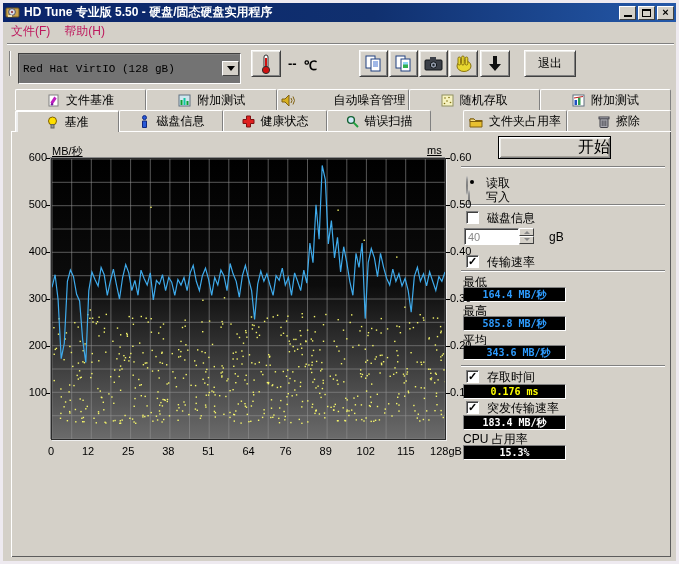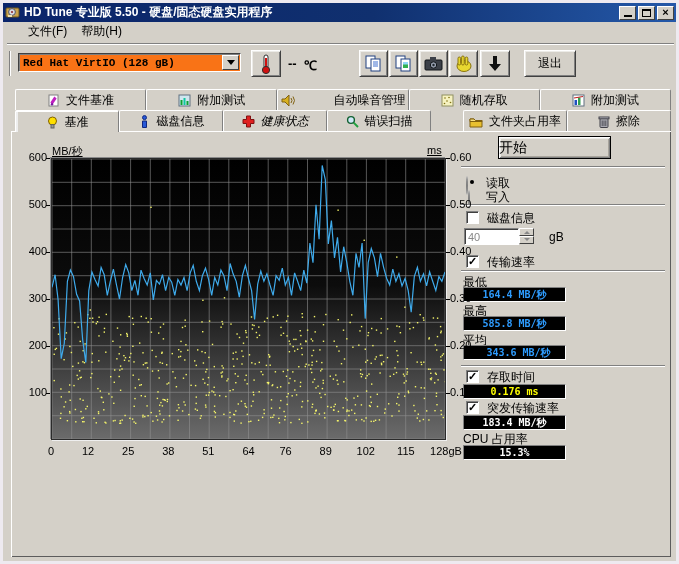--- a/index.html
+++ b/index.html
@@ -12,28 +12,28 @@
     background:linear-gradient(90deg,#0a246a 0%,#10306f 55%,#2458a8 100%);
     display:flex;align-items:center;padding:0 2px;color:#fff;}
   .title-text{font-size:12px;font-weight:bold;margin-left:4px;white-space:nowrap;}
   .title-btns{margin-left:auto;display:flex;gap:2px;}
   .tbtn{width:17px;height:14px;background:#d4d0c8;border:1px solid;
     border-color:#fff #404040 #404040 #fff;display:flex;align-items:center;justify-content:center;
     font-size:11px;font-weight:bold;color:#000;line-height:1;}
   .glyph-min{width:8px;height:2px;background:#000;margin-top:7px;}
   .glyph-max{width:9px;height:8px;border:1px solid #000;border-top:2px solid #000;}
   .menubar{left:0;top:19px;width:673px;height:19px;display:flex;align-items:center;
-    font-size:12px;color:#000000;padding-left:18px;}
+    font-size:12px;color:#be185d;padding-left:1px;}
   .menu-item{padding:2px 7px;}
   .hgroove{border-top:1px solid #808080;border-bottom:1px solid #fff;height:2px;}
   .vgroove{border-left:1px solid #808080;border-right:1px solid #fff;width:2px;}
   
-  .combo{left:15px;top:50px;width:223px;height:19px;background:#f97316;
+  .combo{left:15px;top:50px;width:223px;height:31px;background:#737373;
     border:1px solid;border-color:#404040 #fff #fff #404040;
-    box-shadow:inset 1px 1px 0 #808080;display:flex;align-items:center;font-weight:bold;}
+    box-shadow:inset 1px 1px 0 #808080;display:flex;align-items:center;}
   .combo-text{flex:1;font-size:11px;font-family:"Liberation Mono",monospace;padding-left:4px;white-space:nowrap;overflow:hidden;}
   .combo-btn{width:17px;height:15px;margin-right:1px;background:#d4d0c8;border:1px solid;
     border-color:#fff #404040 #404040 #fff;display:flex;align-items:center;justify-content:center;}
   .arr-down{width:0;height:0;border:4px solid transparent;border-top:5px solid #000;margin-top:4px;}
   .tool-btn{background:#d4d0c8;border:1px solid;border-color:#fff #404040 #404040 #fff;
     box-shadow:inset 1px 1px 0 #ecebe7, inset -1px -1px 0 #808080;
     display:flex;align-items:center;justify-content:center;}
   .temp-text{font-size:13px;font-weight:bold;color:#000;}
   
   .tabrow{display:flex;}
@@ -46,21 +46,21 @@
   .mainpanel{left:8px;top:128px;width:660px;height:426px;background:#d4d0c8;
     box-shadow:inset 1px 1px 0 #ffffff, inset -1px -1px 0 #5c5c5c;}
   
   .plot{left:48px;top:155px;width:395px;height:282px;border:1px solid #2b2b2b;
     box-shadow:1px 1px 0 #efefef,-1px -1px 0 #8a8a8a;background:#000;}
   .axis-label{font-size:11px;color:#000;text-decoration:underline;}
   .tick-label{position:absolute;font-size:11px;color:#000;white-space:nowrap;}
   .tick-mark{position:absolute;background:#000;}
   
   .btn{background:#d4d0c8;border:1px solid #000;box-shadow:inset 1px 1px 0 #fff, inset -1px -1px 0 #808080, inset 2px 2px 0 #ecebe7, inset -2px -2px 0 #a8a49c;
-    display:flex;align-items:center;justify-content:flex-start;font-size:14px;color:#000;}
+    display:flex;align-items:center;justify-content:flex-end;font-size:16px;color:#000;}
   .radio{width:12px;height:12px;border-radius:50%;background:#fff;border:1px solid #808080;
     box-shadow:inset 1px 1px 1px #404040;position:relative;}
   .radio.sel::after{content:"";position:absolute;left:3px;top:3px;width:4px;height:4px;border-radius:50%;background:#000;}
   .check{width:13px;height:13px;background:#fff;border:1px solid;border-color:#808080 #fff #fff #808080;
     box-shadow:inset 1px 1px 0 #404040;display:flex;align-items:center;justify-content:center;
     font-size:11px;font-weight:bold;color:#000;line-height:1;}
   .ctl-label{font-size:12px;color:#000;white-space:nowrap;}
   .lcd{background:#000;border:1px solid;border-color:#808080 #fff #fff #808080;
     width:103px;height:15px;text-align:center;font-family:"DejaVu Sans Mono",monospace;
     font-size:10px;font-weight:bold;line-height:13px;white-space:nowrap;}
@@ -226,21 +226,21 @@
         </svg>
       <span>基准</span>
     </div>
     <div class="tab" style="flex:1;">
       <svg width="13" height="13">
           <circle cx="6.5" cy="2.6" r="2" fill="#2858d8" stroke="#102880"></circle>
           <path d="M4.5 6 h4 v6.5 h-4 z" fill="#2858d8" stroke="#102880"></path>
         </svg>
       <span>磁盘信息</span>
     </div>
-    <div class="tab" style="flex:1;font-style:italic;">
+    <div class="tab" style="flex:1;">
       <svg width="13" height="13">
           <path d="M4.5 1 h4 v3.5 H12 v4 H8.5 V12 h-4 V8.5 H1 v-4 h3.5 z" fill="#e02020" stroke="#801010"></path>
         </svg>
       <span>健康状态</span>
     </div>
     <div class="tab" style="flex:1;">
       <svg width="13" height="13">
           <circle cx="5" cy="5" r="3.4" fill="#cfe8f8" stroke="#106030" stroke-width="1.4"></circle>
           <line x1="7.6" y1="7.6" x2="12" y2="12" stroke="#20a040" stroke-width="2"></line>
         </svg>

